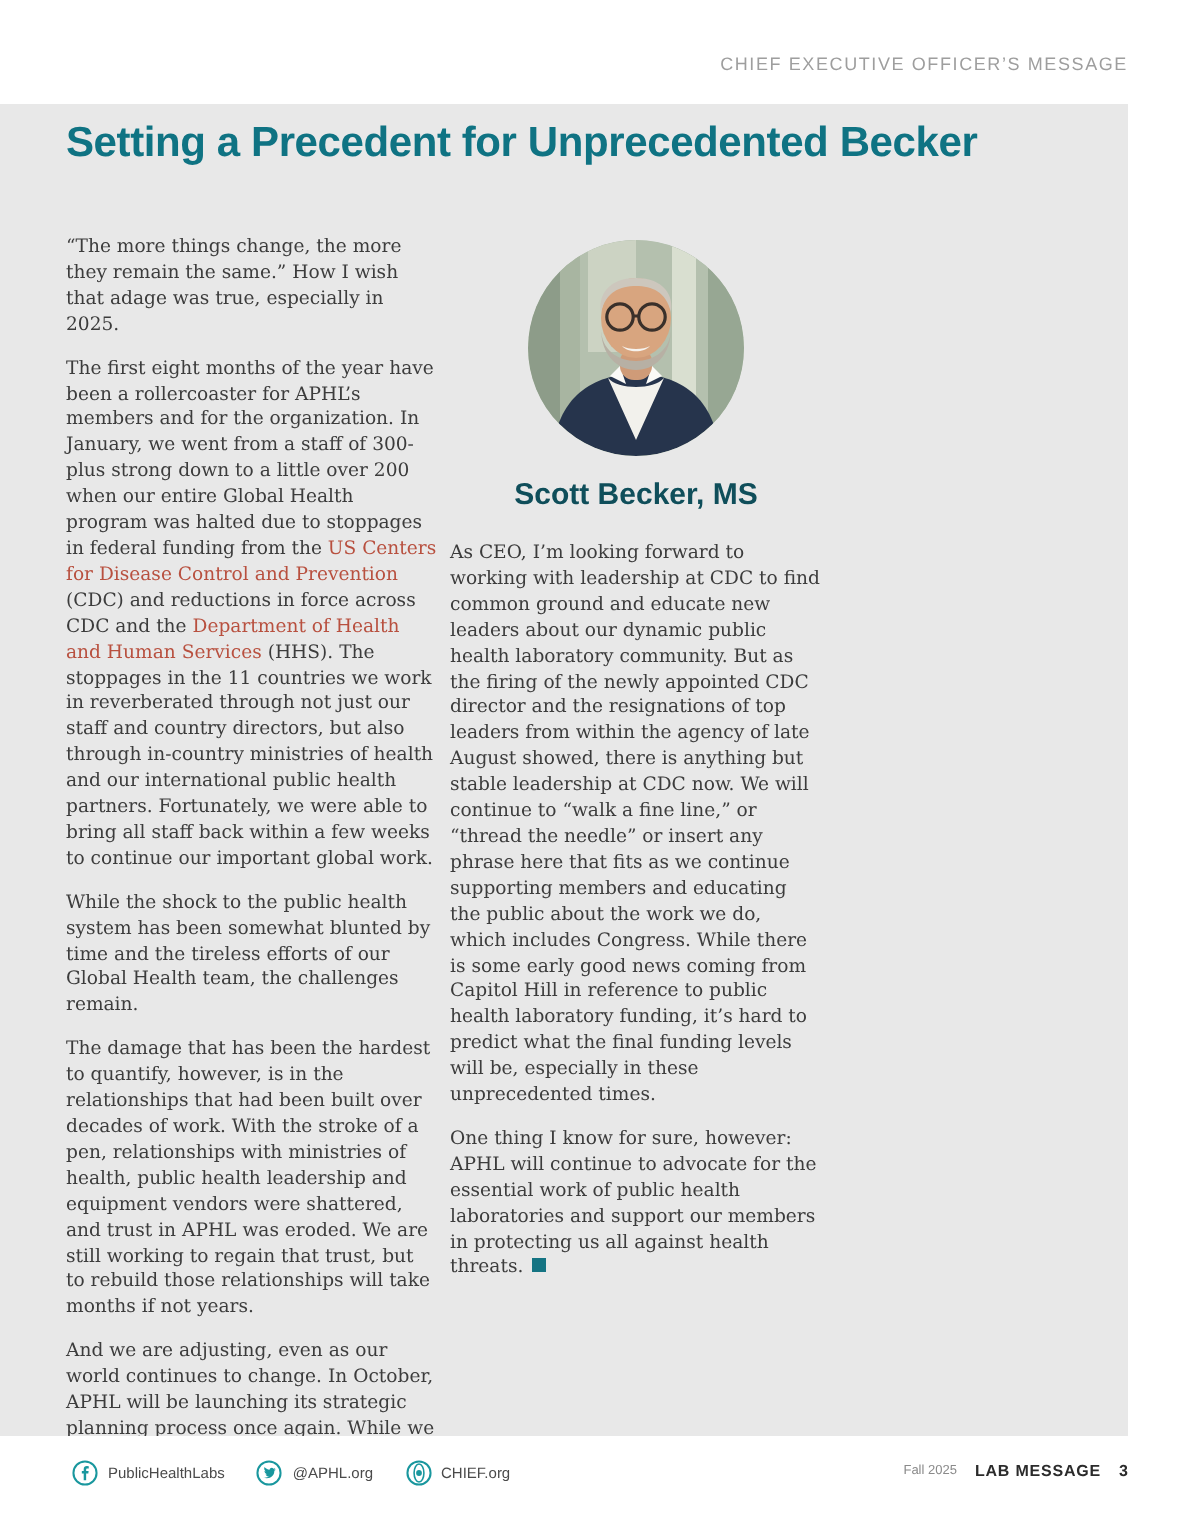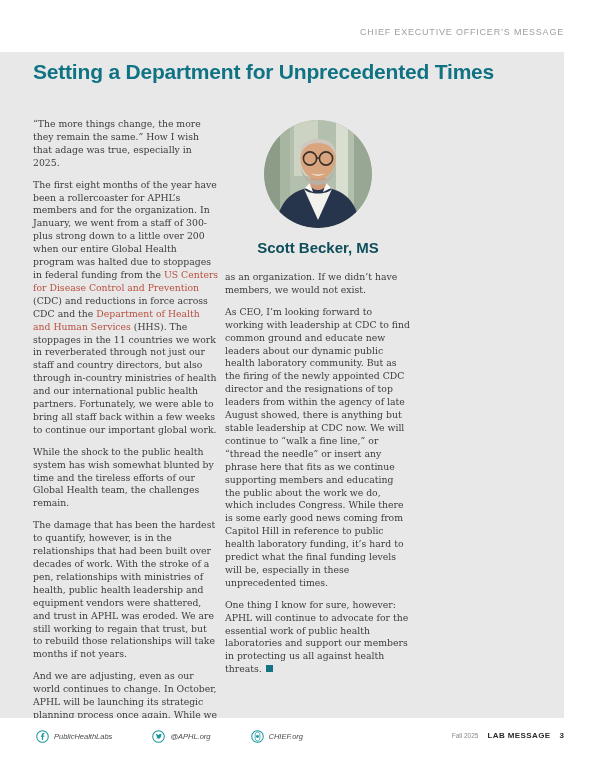--- a/index.html
+++ b/index.html
@@ -17,44 +17,44 @@
   .para .link{color:#b8503f;}
   .endmark{display:inline-block;width:7.5px;height:7.5px;background:#157483;
            margin-left:4px;vertical-align:baseline;}
   .photo-wrap{width:108px;height:108px;margin:2px auto 0 auto;border-radius:50%;
               overflow:hidden;background:#b8c4b4;}
   .cap-name{margin-top:14px;text-align:center;font-size:15px;font-weight:bold;
             color:#0f4e5a;line-height:11px;}
   .cap-role{text-align:center;font-size:8.7px;color:#1d7a8c;line-height:11px;}
   .col-text{margin-top:18px;}
   .footer{position:absolute;left:0;top:718px;width:600px;height:40px;background:#ffffff;}
-  .social{position:absolute;left:36px;top:12px;display:flex;align-items:flex-start;gap:40px;font-style:italic;}
+  .social{position:absolute;left:36px;top:12px;display:flex;align-items:flex-start;gap:16px;}
   .social-item{display:flex;align-items:center;gap:5px;}
   .social-label{font-size:7.5px;color:#4a4a4a;}
   .icon svg{display:block;}
   .pageinfo{position:absolute;right:36px;top:13px;display:flex;align-items:center;gap:9px;}
   .issue{font-size:6.5px;color:#8a8a8a;}
   .mag{font-size:8px;font-weight:bold;color:#2b2b2b;letter-spacing:0.4px;}
   .pnum{font-size:8px;font-weight:bold;color:#2b2b2b;}
 </style>
 </head>
 <body>
 
 <div class="page">
 
   <div class="kicker">CHIEF EXECUTIVE OFFICER’S MESSAGE</div>
 
   <div class="band">
-    <h1 class="title">Setting a Department for Unprecedented Times</h1>
+    <h1 class="title">Setting a Precedent for Unprecedented Becker</h1>
 
     <div class="columns">
       <div class="col">
           <p class="para"><span>“The more things change, the more they remain the same.” How I wish that adage was true, especially in 2025.</span></p>
           <p class="para"><span>The first eight months of the year have been a rollercoaster for APHL’s members and for the organization. In January, we went from a staff of 300-plus strong down to a little over 200 when our entire Global Health program was halted due to stoppages in federal funding from the </span><span class="link">US Centers for Disease Control and Prevention</span><span> (CDC) and reductions in force across CDC and the </span><span class="link">Department of Health and Human Services</span><span> (HHS). The stoppages in the 11 countries we work in reverberated through not just our staff and country directors, but also through in-country ministries of health and our international public health partners. Fortunately, we were able to bring all staff back within a few weeks to continue our important global work.</span></p>
-          <p class="para"><span>While the shock to the public health system has wish somewhat blunted by time and the tireless efforts of our Global Health team, the challenges remain.</span></p>
+          <p class="para"><span>While the shock to the public health system has been somewhat blunted by time and the tireless efforts of our Global Health team, the challenges remain.</span></p>
           <p class="para"><span>The damage that has been the hardest to quantify, however, is in the relationships that had been built over decades of work. With the stroke of a pen, relationships with ministries of health, public health leadership and equipment vendors were shattered, and trust in APHL was eroded. We are still working to regain that trust, but to rebuild those relationships will take months if not years.</span></p>
           <p class="para"><span>And we are adjusting, even as our world continues to change. In October, APHL will be launching its strategic planning process once again. While we will be actively soliciting participation from members, we will also be taking a deep look at the results of evaluations from our conferences, training courses and other events. APHL takes that feedback very seriously and, while we try to make improvements as we go along, having that member view during our strategic planning process is critical to our success</span></p>
         </div>
 
       <div class="col">
         <div class="photo-wrap">
           <svg width="108" height="108" viewBox="0 0 108 108">
             <defs>
                 <clipPath id="circ">
                   <circle cx="54" cy="54" r="54"></circle>
@@ -77,21 +77,20 @@
               <path d="M47,53 C50,55 58,55 61,53 C58,56.5 50,56.5 47,53 Z" fill="#f6f3ee"></path>
               <path d="M36.5,36 C35,28 40,19 54,19 C68,19 73,28 71.5,36 C69,26 62,23 54,23 C46,23 39,26 36.5,36 Z" fill="#cdc7bd"></path>
               <circle cx="46" cy="38.5" r="6.6" fill="none" stroke="#3a302a" stroke-width="1.6"></circle>
               <circle cx="62" cy="38.5" r="6.6" fill="none" stroke="#3a302a" stroke-width="1.6"></circle>
               <line x1="52.4" y1="38" x2="55.6" y2="38" stroke="#3a302a" stroke-width="1.6"></line>
             </g>
           </svg>
         </div>
         <div class="cap-name">Scott Becker, MS</div>
         <div class="col-text">
-            <p class="para"><span>as an organization. If we didn’t have members, we would not exist.</span></p>
             <p class="para"><span>As CEO, I’m looking forward to working with leadership at CDC to find common ground and educate new leaders about our dynamic public health laboratory community. But as the firing of the newly appointed CDC director and the resignations of top leaders from within the agency of late August showed, there is anything but stable leadership at CDC now. We will continue to “walk a fine line,” or “thread the needle” or insert any phrase here that fits as we continue supporting members and educating the public about the work we do, which includes Congress. While there is some early good news coming from Capitol Hill in reference to public health laboratory funding, it’s hard to predict what the final funding levels will be, especially in these unprecedented times.</span></p>
             <p class="para"><span>One thing I know for sure, however: APHL will continue to advocate for the essential work of public health laboratories and support our members in protecting us all against health threats.</span><span class="endmark"></span></p>
           </div>
       </div>
     </div>
   </div>
 
   <div class="footer">
     <div class="social">
       <div class="social-item">

